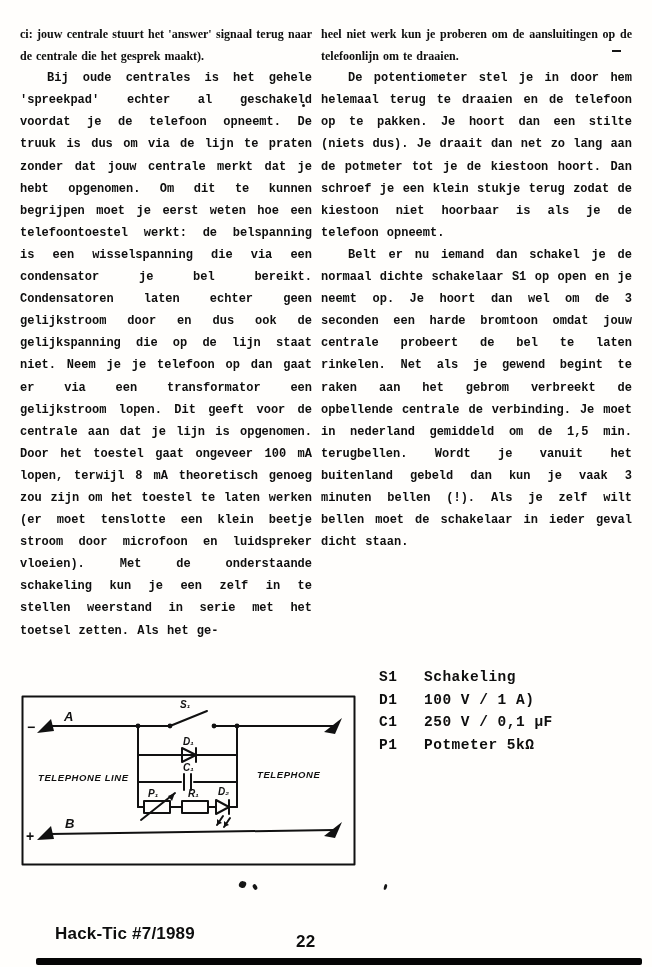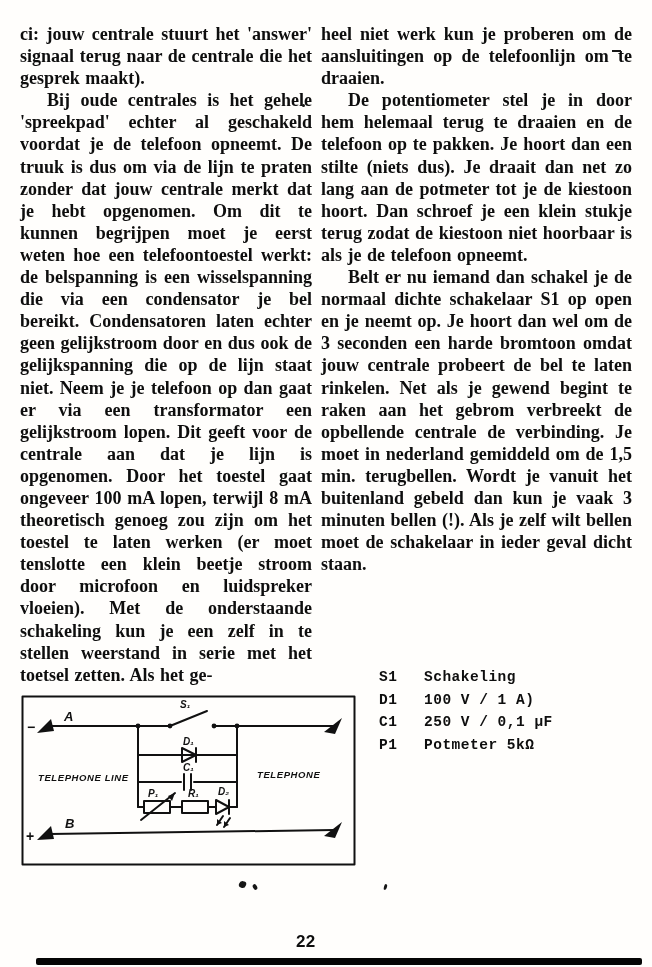--- a/index.html
+++ b/index.html
@@ -4,23 +4,23 @@
 <title>Scanned page</title>
 <style>
   html,body{margin:0;padding:0;background:#d9d9d9;}
   .page{
     position:relative;width:652px;height:967px;margin:0 auto;
     background:#fffefc;color:#0e0e0e;overflow:hidden;
     font-family:"Liberation Serif",serif;
   }
   
   .col{position:absolute;top:23px;text-align:justify;font-weight:700;
-       font-size:18px;line-height:22.1px;word-spacing:1px;}
+       font-size:12px;line-height:22.1px;word-spacing:1px;}
   .col p{margin:0;}
-  .col p.ind{text-indent:27px;}
+  .col p.ind{text-indent:27px;font-family:Liberation Mono, monospace;}
   .col-left{left:20px;width:292px;}
   .col-right{left:321px;width:311px;}
 
   
   .components{position:absolute;left:379px;top:666px;
       font-family:"Liberation Mono",monospace;font-weight:700;
       font-size:14.5px;line-height:22.6px;letter-spacing:.5px;}
   .crow .cref{display:inline-block;width:45px;}
 
   
@@ -155,20 +155,21 @@
     </div>
     <div class="crow">
       <span class="cref">C1</span><span class="cval">250 V / 0,1 µF</span>
     </div>
     <div class="crow">
       <span class="cref">P1</span><span class="cval">Potmeter 5kΩ</span>
     </div>
   </div>
 
 
+  <div class="footer-mag">Hack-Tic #7/1989</div>
   <div class="footer-page">22</div>
 
   <div class="smudge sm1"></div>
   <div class="smudge sm2"></div>
   <div class="smudge sm3"></div>
   <div class="smudge sm4"></div>
   <div class="smudge sm5"></div>
   <div class="scan-bar"></div>
 
 </div>

